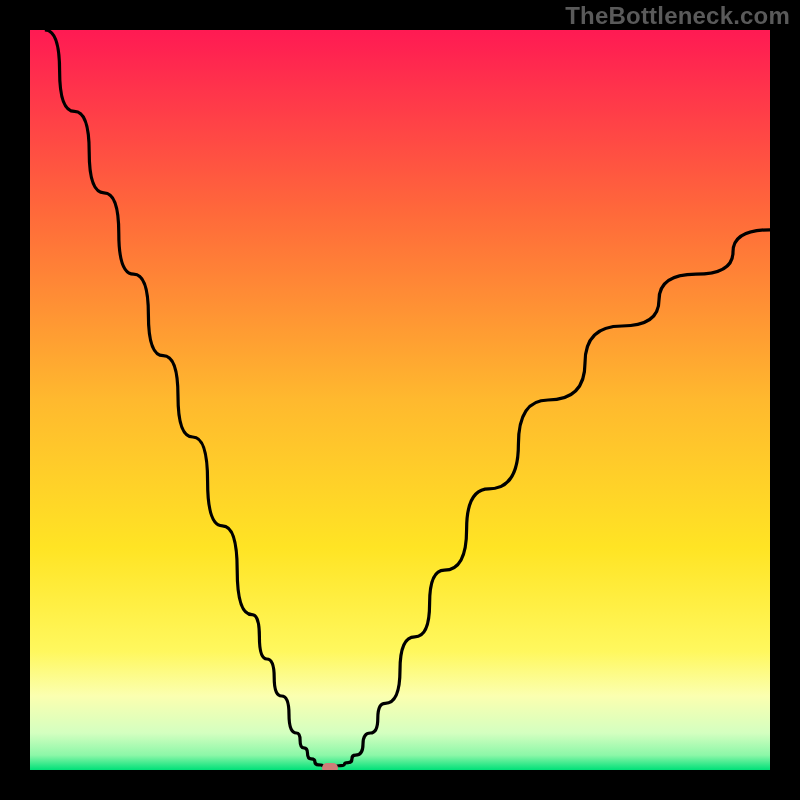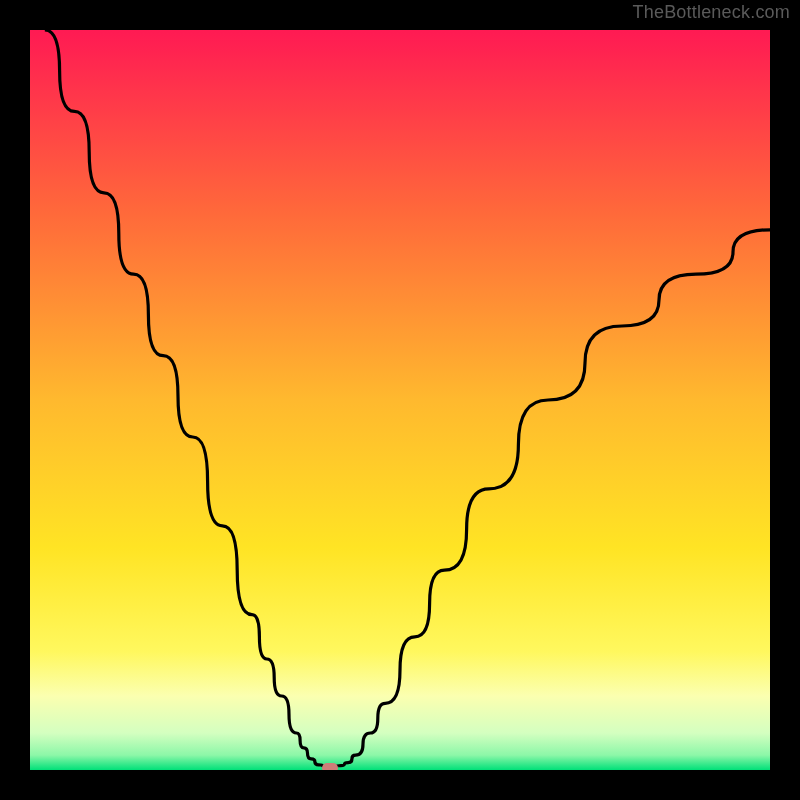--- a/index.html
+++ b/index.html
@@ -15,22 +15,22 @@
     width: 800px;
     height: 800px;
     background: #000;
     position: relative;
   }
   .watermark {
     position: absolute;
     top: 2px;
     right: 10px;
     color: #5a5a5a;
-    font-size: 18px;
-    font-weight: 400;
+    font-size: 24px;
+    font-weight: 700;
     letter-spacing: 0.2px;
     margin-left: 15px;
   }
   .plot-area {
     position: absolute;
     left: 30px;
     top: 30px;
     width: 740px;
     height: 740px;
     overflow: hidden;

